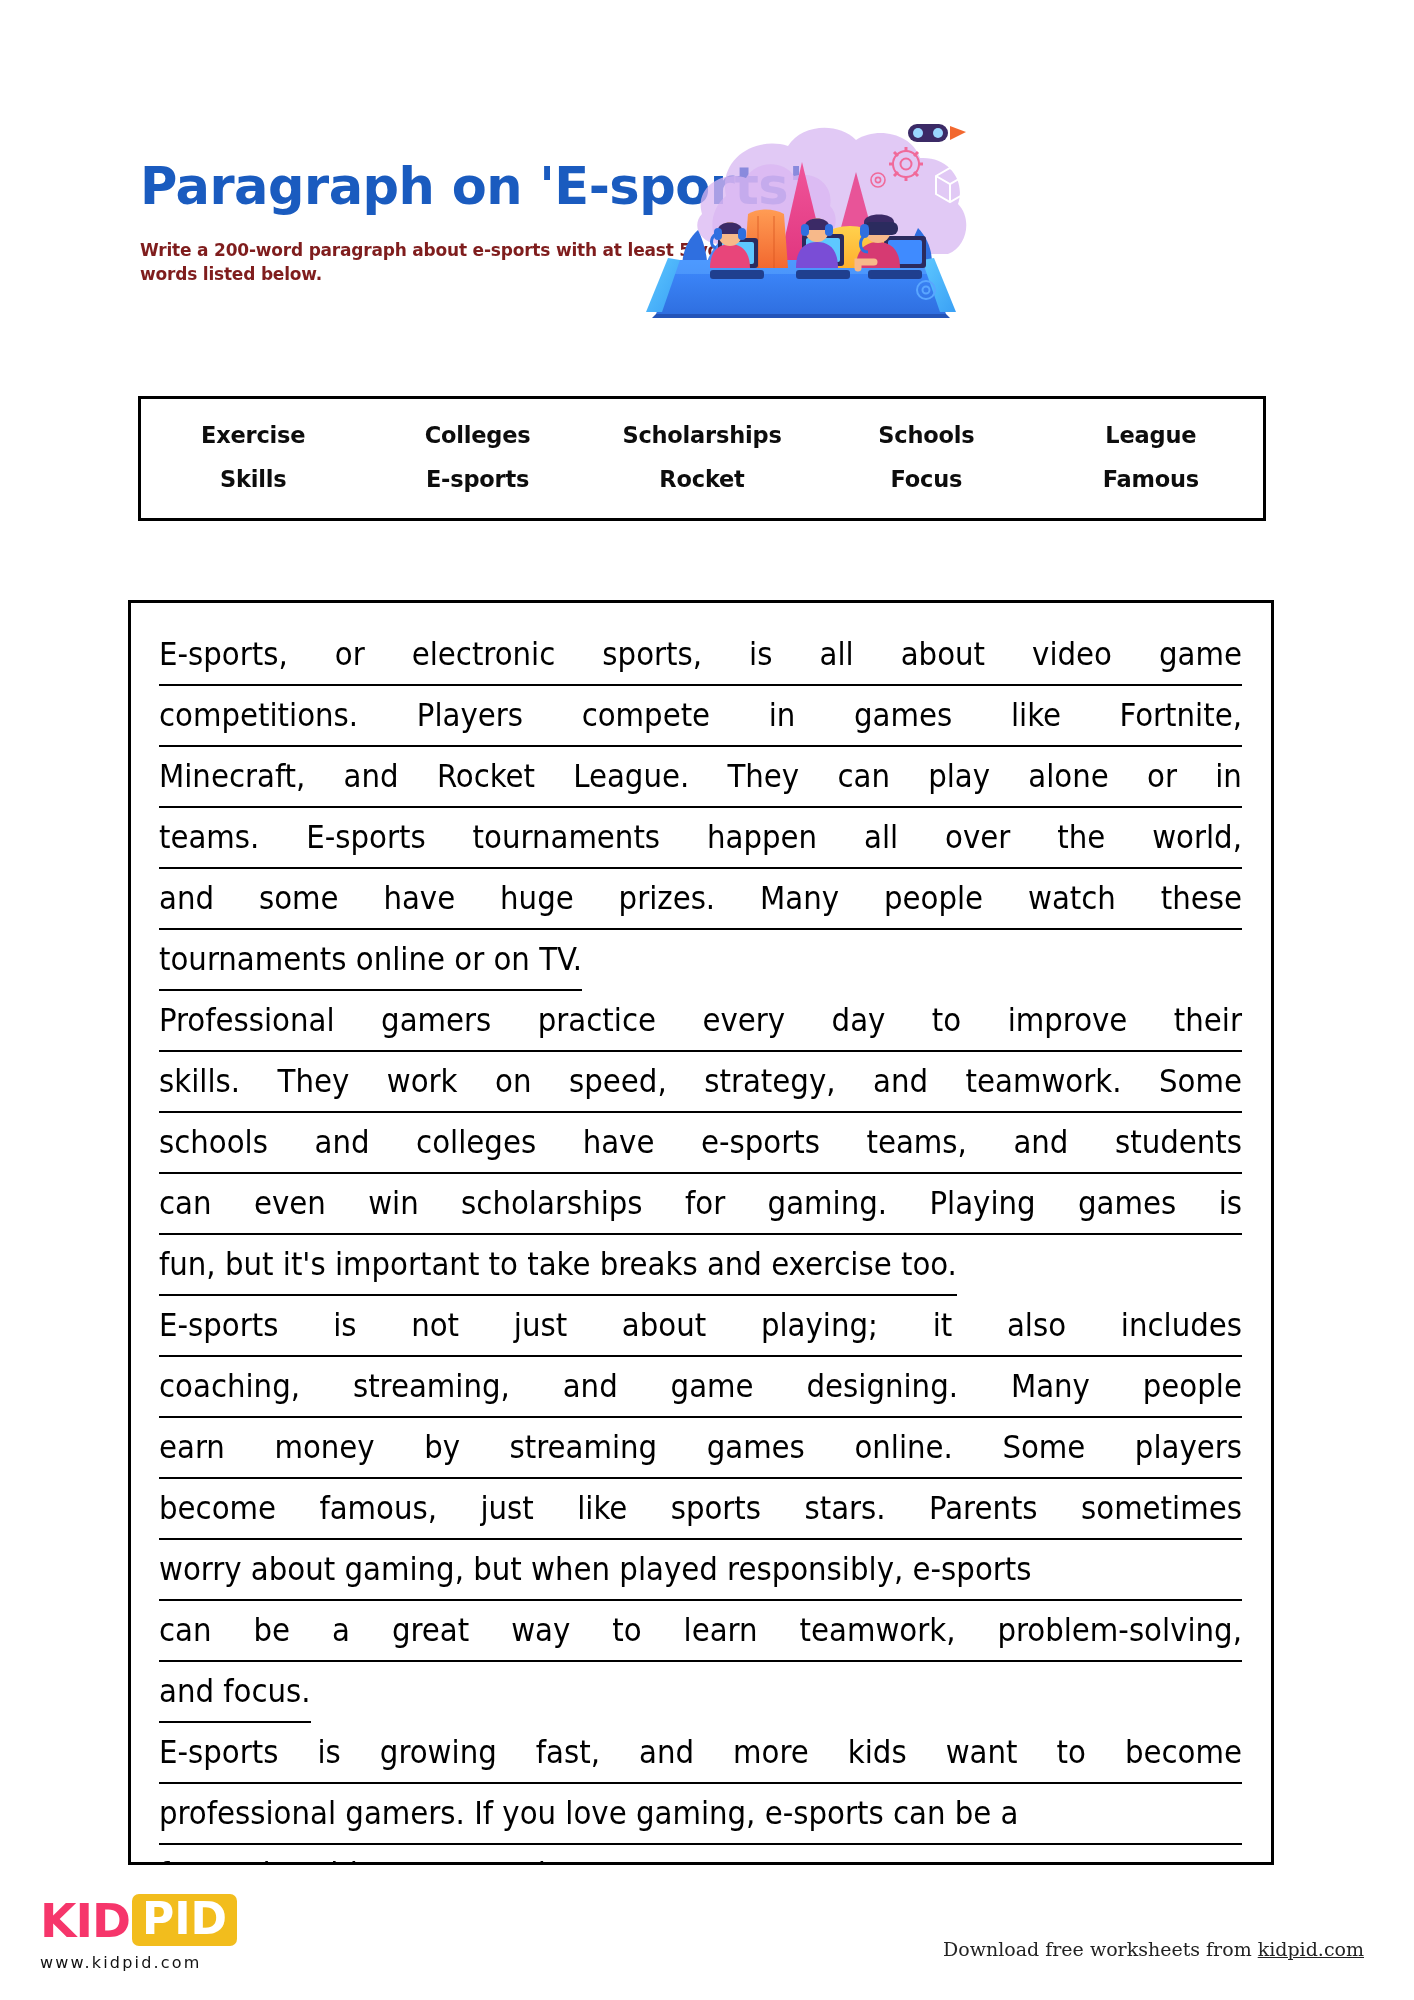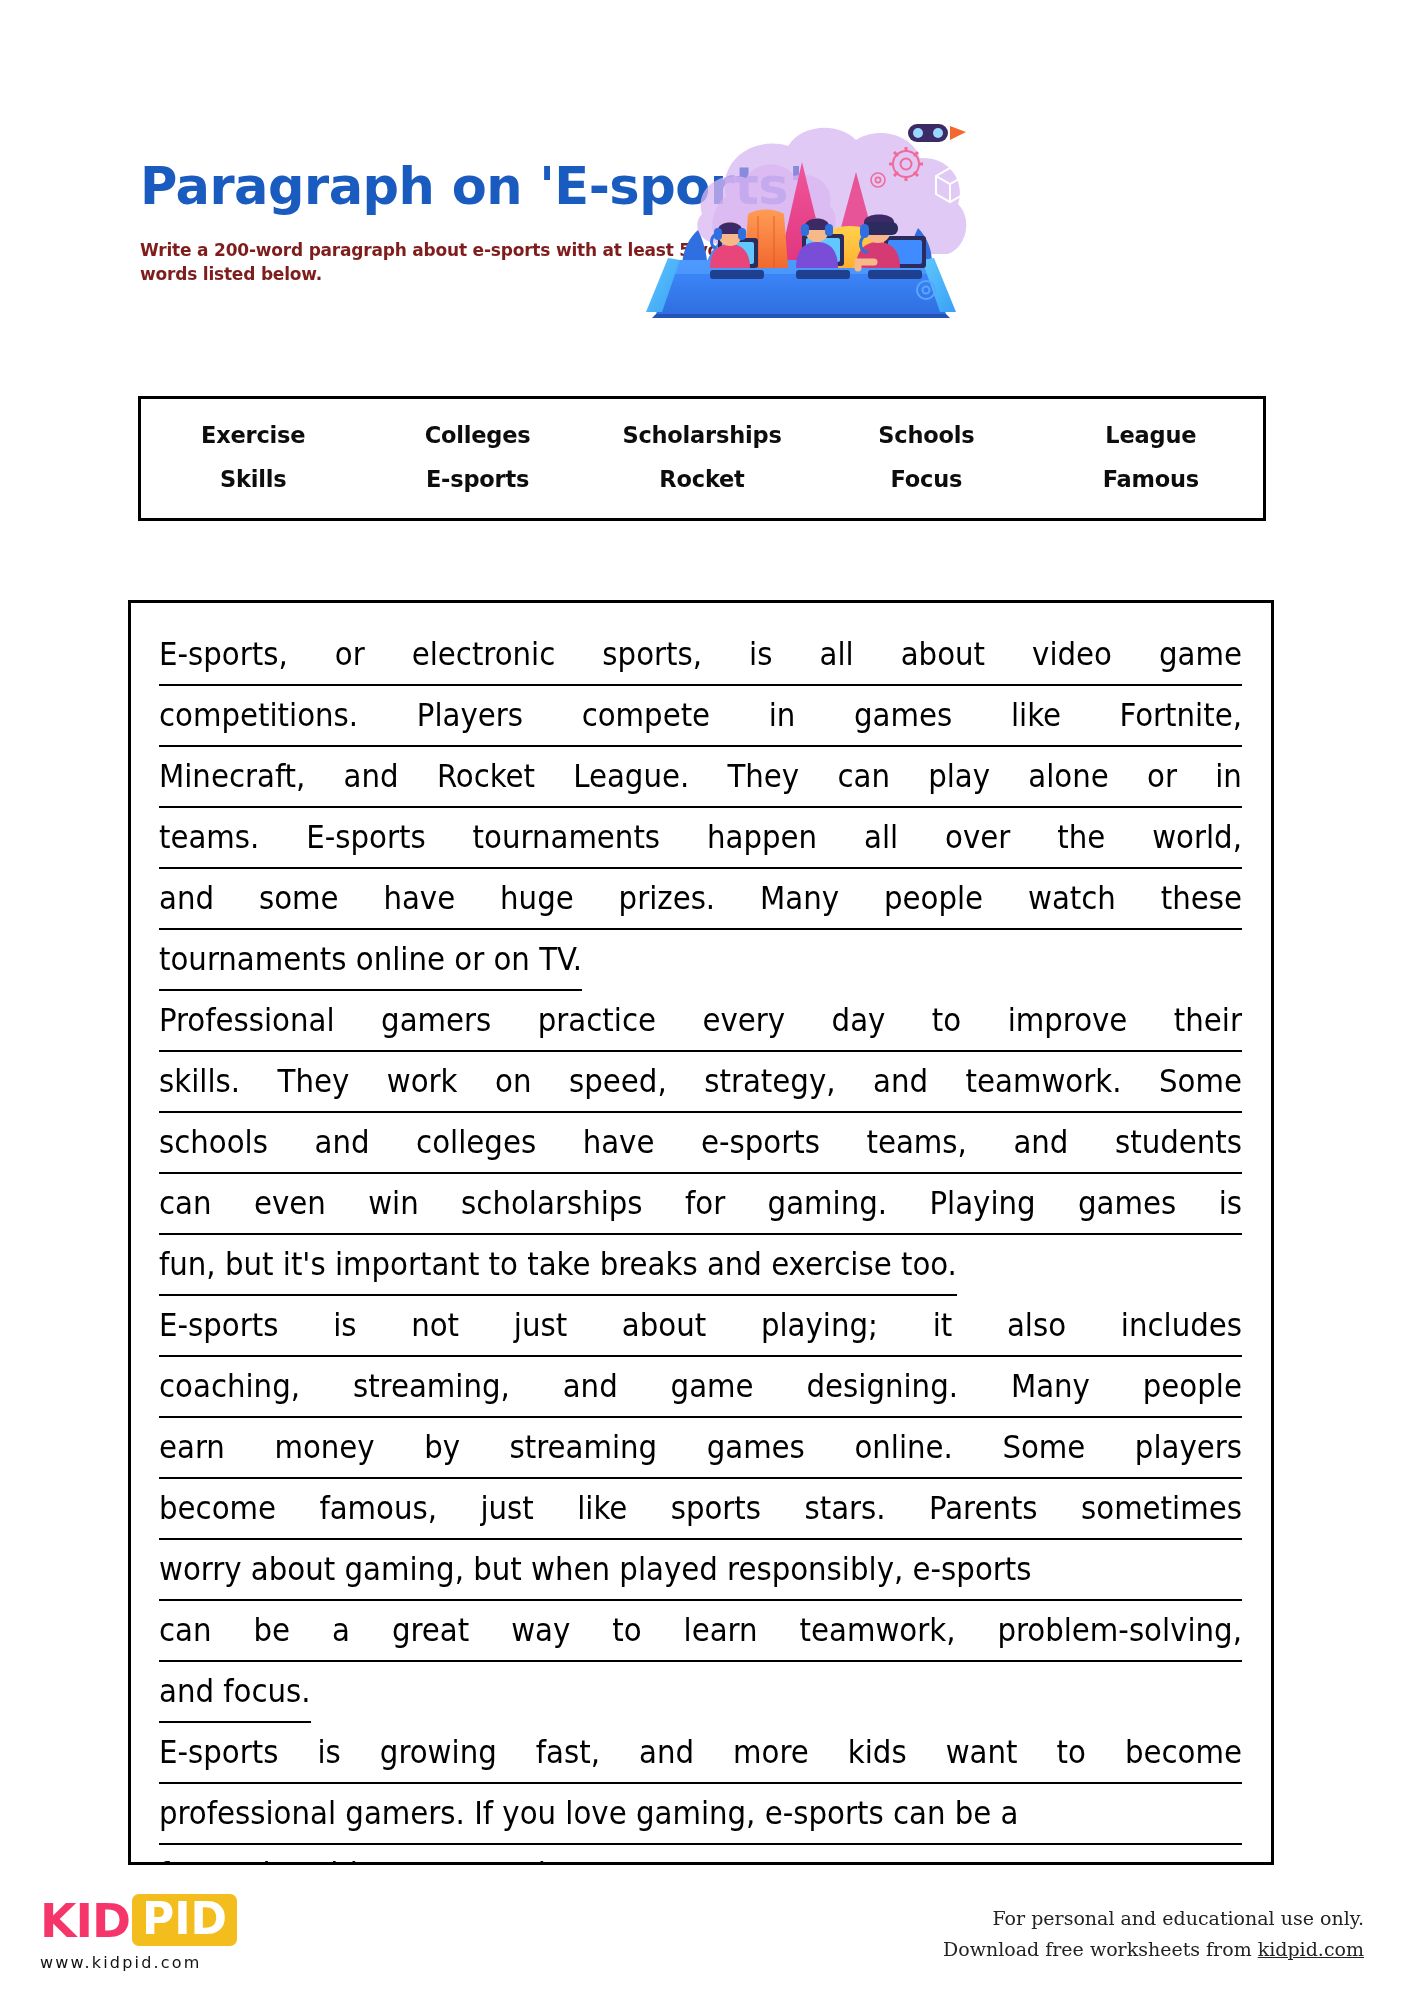--- a/index.html
+++ b/index.html
@@ -527,20 +527,19 @@
   <div class="footer">
     <div class="logo-block">
       <div class="logo-mark">
         <span class="logo-kid">KID</span>
         <span class="logo-pid">PID</span>
       </div>
       <div class="logo-url">www.kidpid.com</div>
     </div>
 
     <div class="footer-note">
-      <div>For personal and educational use only.</div>
       <div>
         <span>Download free worksheets from </span><a class="footer-link" href="#">kidpid.com</a>
       </div>
     </div>
   </div>
 
 </div>
 
 </body></html>

